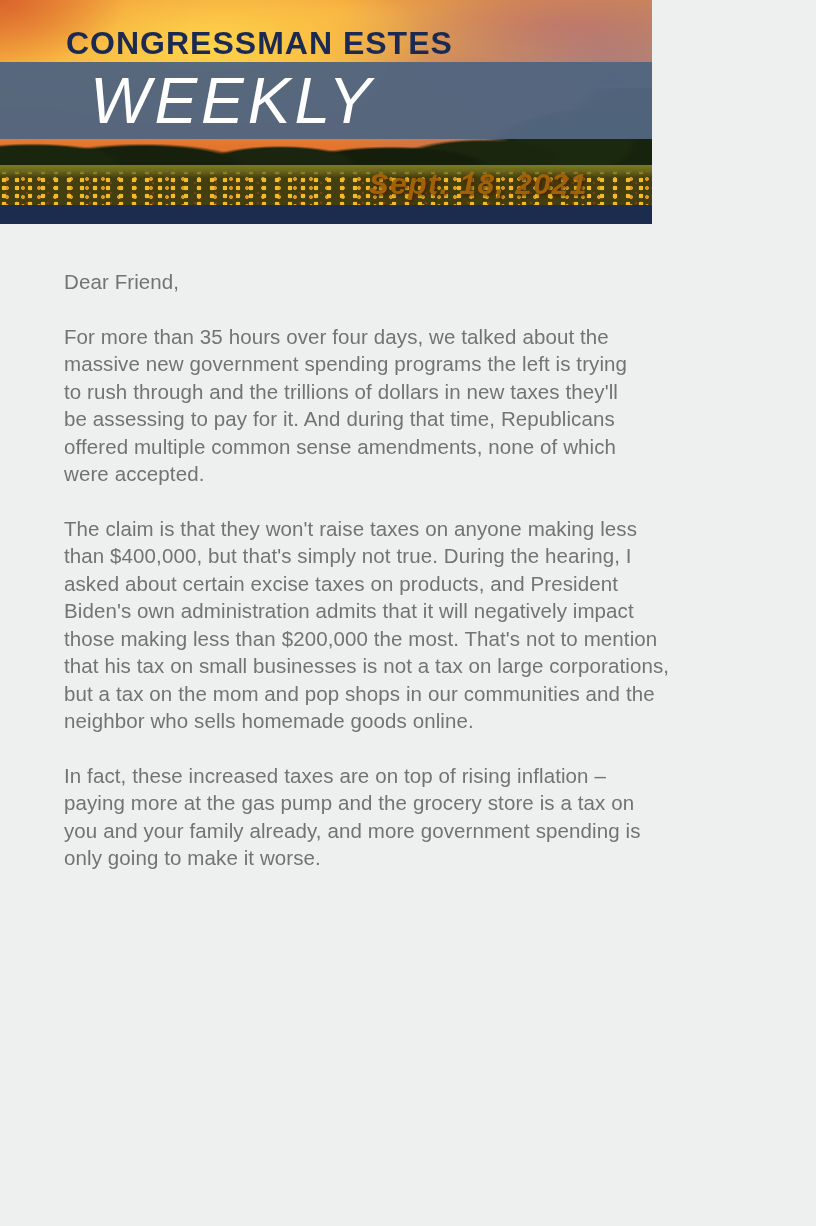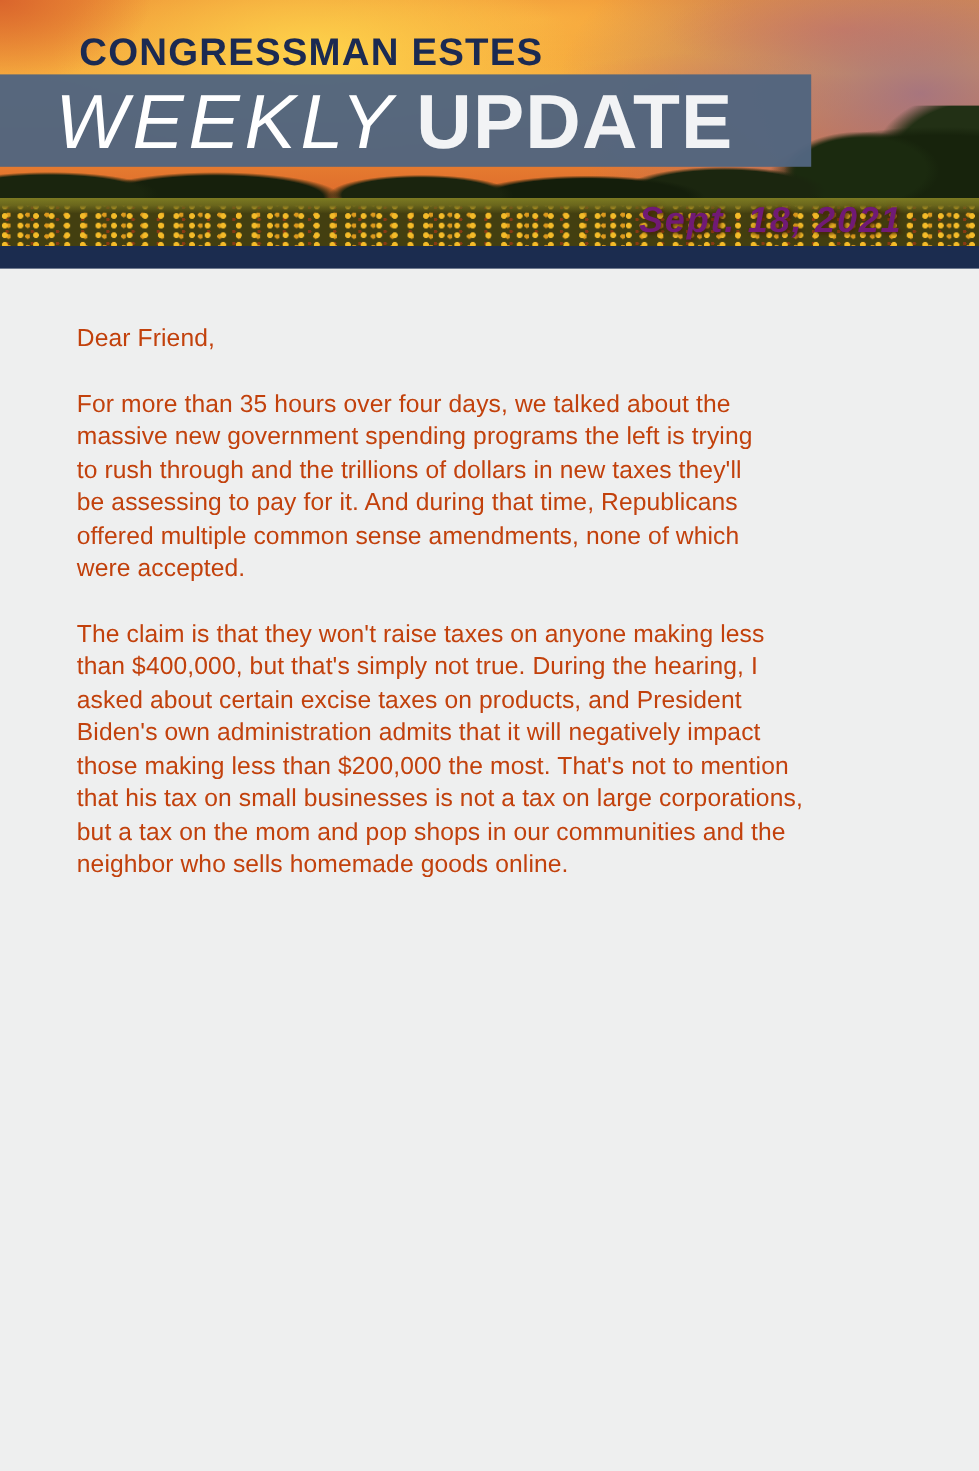--- a/index.html
+++ b/index.html
@@ -6,21 +6,21 @@
   html, body { margin: 0; padding: 0; }
   body {
     width: 816px;
     min-height: 1226px;
     background: #eeefef;
     font-family: "Liberation Sans", sans-serif;
   }
   .page { width: 816px; min-height: 1226px; }
 
   
-  .hero { position: relative; width: 816px; height: 224px; overflow: hidden; }
+  .hero { position: relative; width: 652px; height: 224px; overflow: hidden; }
 
   .sky {
     position: absolute; inset: 0 0 19px 0;
     background:
       radial-gradient(ellipse 180px 100px at 0% 0%, rgba(214,92,42,0.85), rgba(214,92,42,0) 70%),
       radial-gradient(ellipse 320px 140px at 32% 22%, rgba(255,216,76,0.9), rgba(255,216,76,0) 68%),
       radial-gradient(ellipse 420px 230px at 94% 38%, rgba(148,106,142,0.8), rgba(148,106,142,0) 72%),
       radial-gradient(ellipse 220px 54px at 86% 12%, rgba(236,132,70,0.85), rgba(236,132,70,0) 68%),
       radial-gradient(ellipse 190px 44px at 72% 36%, rgba(233,128,70,0.6), rgba(233,128,70,0) 68%),
       radial-gradient(ellipse 260px 60px at 55% 8%, rgba(255,190,70,0.55), rgba(255,190,70,0) 70%),
@@ -62,65 +62,64 @@
     position: absolute; top: 27px; left: 66px;
     font-size: 32px; line-height: 1; font-weight: bold;
     letter-spacing: 1px; color: #1b2a52;
   }
 
   .banner {
     position: absolute; top: 62px; left: 0;
     width: 676px; height: 77px;
     background: rgba(82, 101, 127, 0.97);
     display: flex; align-items: center;
-    padding-left: 46px;
+    padding-left: 90px;
   }
   .banner .w {
     font-size: 64px; line-height: 1; color: #ffffff;
     font-style: italic; font-weight: normal; letter-spacing: 4px;
     margin-right: 16px;
   }
   .banner .u {
     font-size: 64px; line-height: 1; color: #f2f3f5;
     font-weight: bold; letter-spacing: 1px;
   }
 
   .date {
     position: absolute; right: 64px; bottom: 25px;
-    font-size: 30px; line-height: 1; color: #701a75;
+    font-size: 30px; line-height: 1; color: #a16207;
     font-weight: bold; font-style: italic; letter-spacing: 1.5px;
     text-shadow: 2px 2px 3px rgba(70, 35, 5, 0.75), 0 0 6px rgba(70, 35, 5, 0.4);
   }
 
   
   .content { padding: 44px 64px 14px 64px; background: #eeefef; }
   .content p {
     margin: 0 0 27px 0;
     font-size: 20.5px;
     line-height: 27.5px;
-    color: #c2410c;
+    color: #737373;
     white-space: pre-line;
     letter-spacing: 0.1px;
   }
 </style>
 </head>
 <body>
 
 <div class="page">
 
   <header class="hero">
     <div class="sky"></div>
     <div class="trees"></div>
     <div class="field"></div>
 
     <div class="eyebrow">CONGRESSMAN ESTES</div>
 
     <div class="banner">
       <span class="w">WEEKLY</span>
-      <span class="u">UPDATE</span>
     </div>
 
     <div class="date">Sept. 18, 2021</div>
 
     <div class="navy-bar"></div>
   </header>
 
   <main class="content">
     <p>Dear Friend,</p>
     <p>For more than 35 hours over four days, we talked about the
@@ -130,15 +129,19 @@
 offered multiple common sense amendments, none of which
 were accepted.</p>
     <p>The claim is that they won't raise taxes on anyone making less
 than $400,000, but that's simply not true. During the hearing, I
 asked about certain excise taxes on products, and President
 Biden's own administration admits that it will negatively impact
 those making less than $200,000 the most. That's not to mention
 that his tax on small businesses is not a tax on large corporations,
 but a tax on the mom and pop shops in our communities and the
 neighbor who sells homemade goods online.</p>
+    <p>In fact, these increased taxes are on top of rising inflation –
+paying more at the gas pump and the grocery store is a tax on
+you and your family already, and more government spending is
+only going to make it worse.</p>
   </main>
 
 </div>
 
 </body></html>

